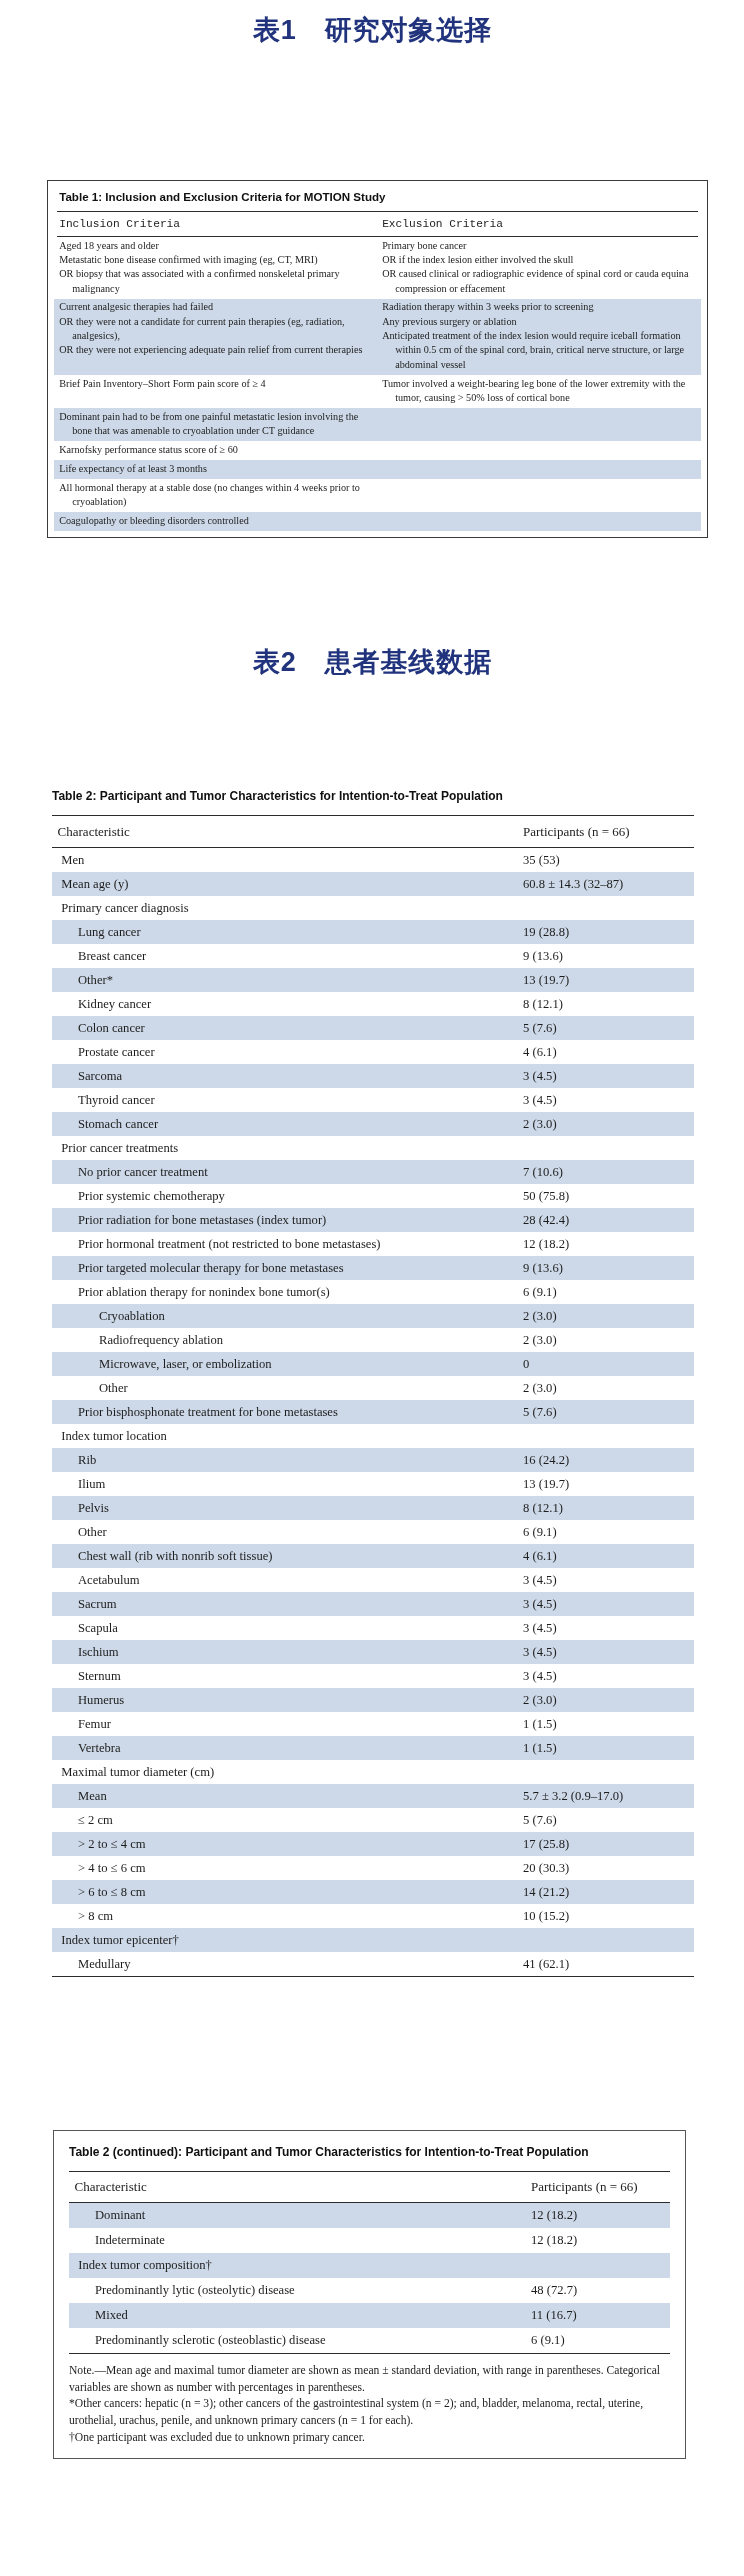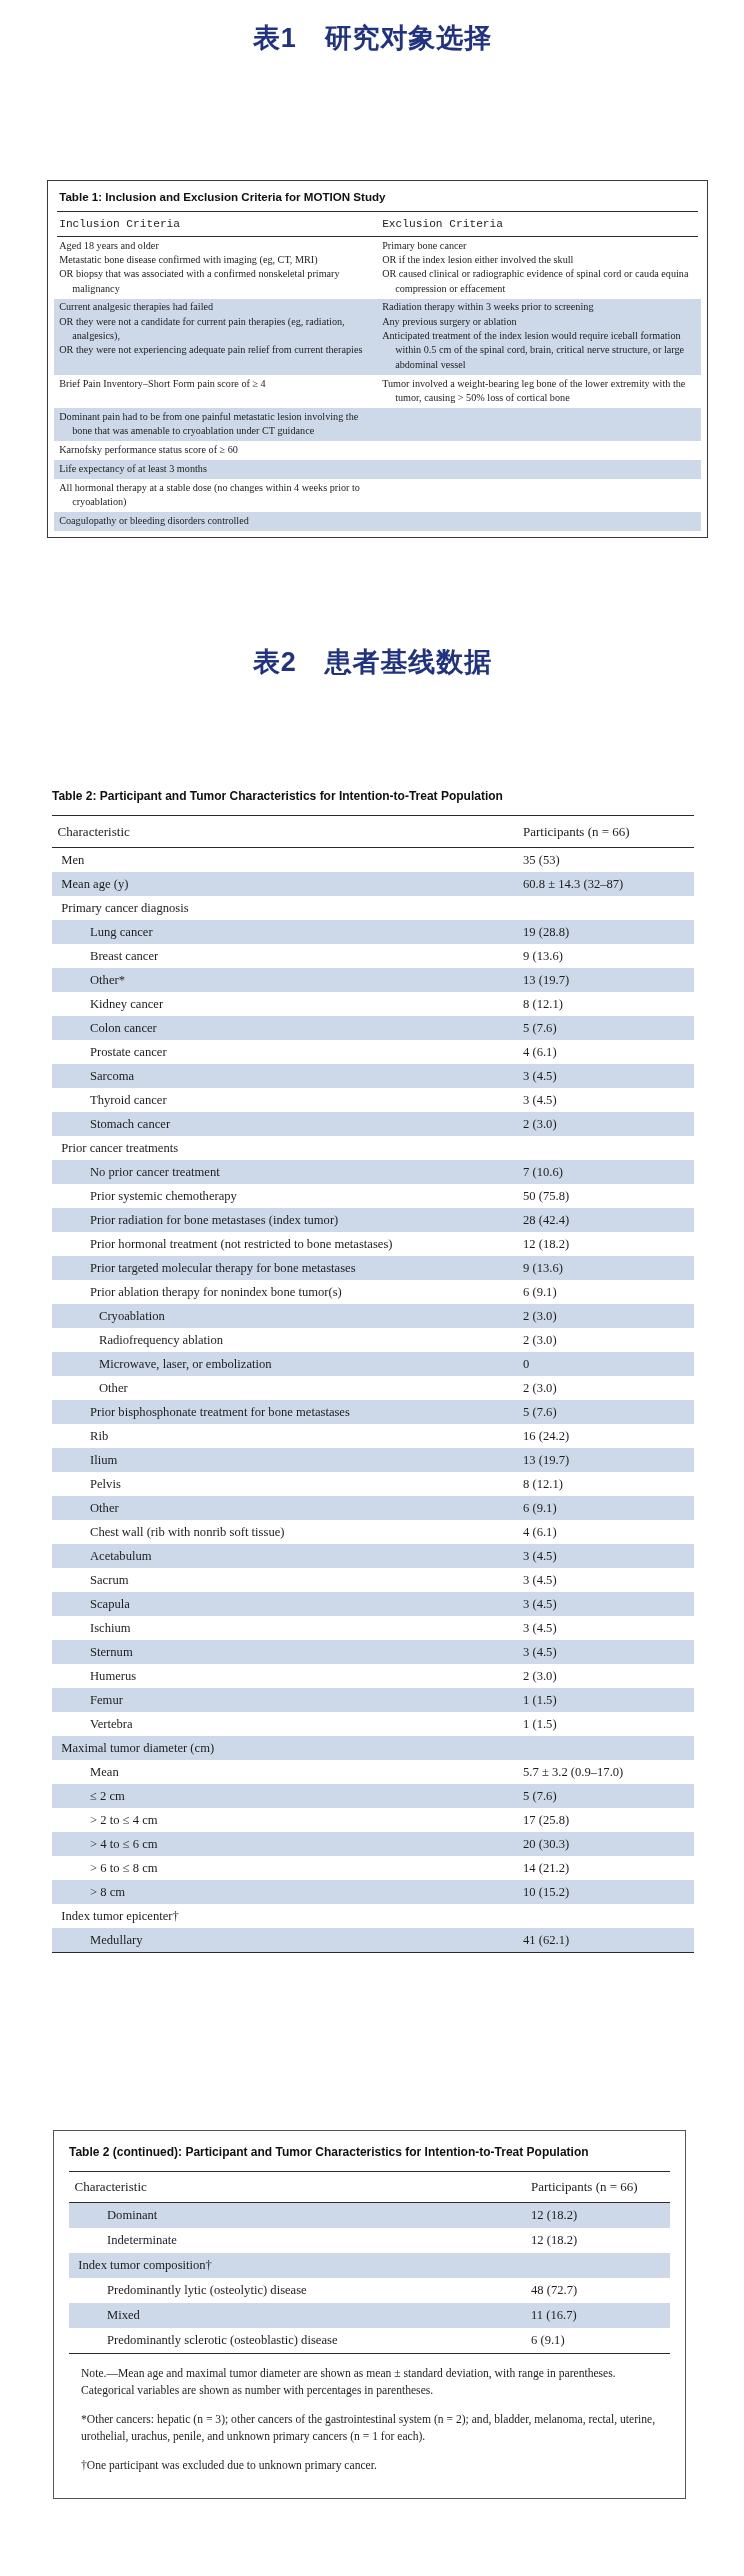--- a/index.html
+++ b/index.html
@@ -3,21 +3,21 @@
 <meta charset="utf-8">
 <style>
   html,body{margin:0;padding:0;background:#ffffff;}
   .page{position:relative;width:745px;height:2576px;background:#ffffff;overflow:hidden;
         font-family:"Liberation Serif", serif;color:#1d1d1d;}
 
   
   .cn-title{position:absolute;left:0;right:0;margin:0;text-align:center;
             font-family:"Liberation Sans", sans-serif;font-weight:700;
             font-size:27px;color:#20337c;letter-spacing:0.9px;}
-  .cn-title.t1{top:20px;}
+  .cn-title.t1{top:12px;}
   .cn-title.t2{top:644px;}
 
   .rule{border:none;border-top:1.4px solid #2b2b2b;margin:0;}
   .rule.thick{border-top-width:1.9px;}
 
   
   .table1-box{position:absolute;top:180px;left:47px;width:661px;box-sizing:border-box;
               border:1.4px solid #3a3a3a;padding:9.3px 9.3px 5.6px 9.3px;background:#fff;}
   .t1-title{font-family:"Liberation Sans", sans-serif;font-weight:700;font-size:11.6px;
             color:#101010;margin:0 1.9px 7.4px 1.9px;}
@@ -33,33 +33,33 @@
   .table2{position:absolute;top:787px;left:52px;width:642px;}
   .t2-title{font-family:"Liberation Sans", sans-serif;font-weight:700;font-size:12px;
             color:#101010;margin:0 0 10.2px 0;line-height:1.5;}
   .t2-header{position:relative;height:31px;line-height:31px;font-size:13px;color:#222;}
   .t2-header .tlabel{padding-left:5.6px;}
   .trow{position:relative;height:24px;line-height:24px;font-size:12.6px;
         white-space:nowrap;color:#1d1d1d;}
   .tvalue{position:absolute;top:0;}
   .table2 .tvalue, .table2 .t2-header .tvalue{left:471px;}
   .indent0 .tlabel{padding-left:9.3px;}
-  .indent1 .tlabel{padding-left:38px;}
+  .indent1 .tlabel{padding-left:26px;}
   .indent2 .tlabel{padding-left:47px;}
   .zebra-even .trow:nth-child(even){background:#cdd9e8;}
   .zebra-odd  .trow:nth-child(odd){background:#cdd9e8;}
 
   
   .table2c-box{position:absolute;top:2130px;left:53px;width:633px;box-sizing:border-box;
                border:1.9px solid #555;padding:12px 15px 11.2px 15px;background:#fff;}
   .table2c-box .t2-header{height:30px;line-height:30px;}
   .table2c-box .tvalue{left:462px;}
   .table2c-box .trow{height:25px;line-height:25px;}
   .notes{margin-top:8.4px;}
-  .note-line{margin:12px;font-size:11.6px;line-height:1.46;color:#1d1d1d;}
+  .note-line{margin:0;font-size:11.6px;line-height:1.46;color:#1d1d1d;}
 </style>
 </head>
 <body>
 
 <div class="page">
 
   <h1 class="cn-title t1">表1　研究对象选择</h1>
 
   <section class="table1-box">
     <div class="t1-title">Table 1: Inclusion and Exclusion Criteria for MOTION Study</div>
@@ -233,20 +233,23 @@
           <div class="tvalue">0</div>
         </div>
         <div class="trow indent2">
           <div class="tlabel">Other</div>
           <div class="tvalue">2 (3.0)</div>
         </div>
         <div class="trow indent1">
           <div class="tlabel">Prior bisphosphonate treatment for bone metastases</div>
           <div class="tvalue">5 (7.6)</div>
         </div>
+        <div class="trow indent0">
+          <div class="tlabel">Index tumor location</div>
+        </div>
         <div class="trow indent1">
           <div class="tlabel">Rib</div>
           <div class="tvalue">16 (24.2)</div>
         </div>
         <div class="trow indent1">
           <div class="tlabel">Ilium</div>
           <div class="tvalue">13 (19.7)</div>
         </div>
         <div class="trow indent1">
           <div class="tlabel">Pelvis</div>

